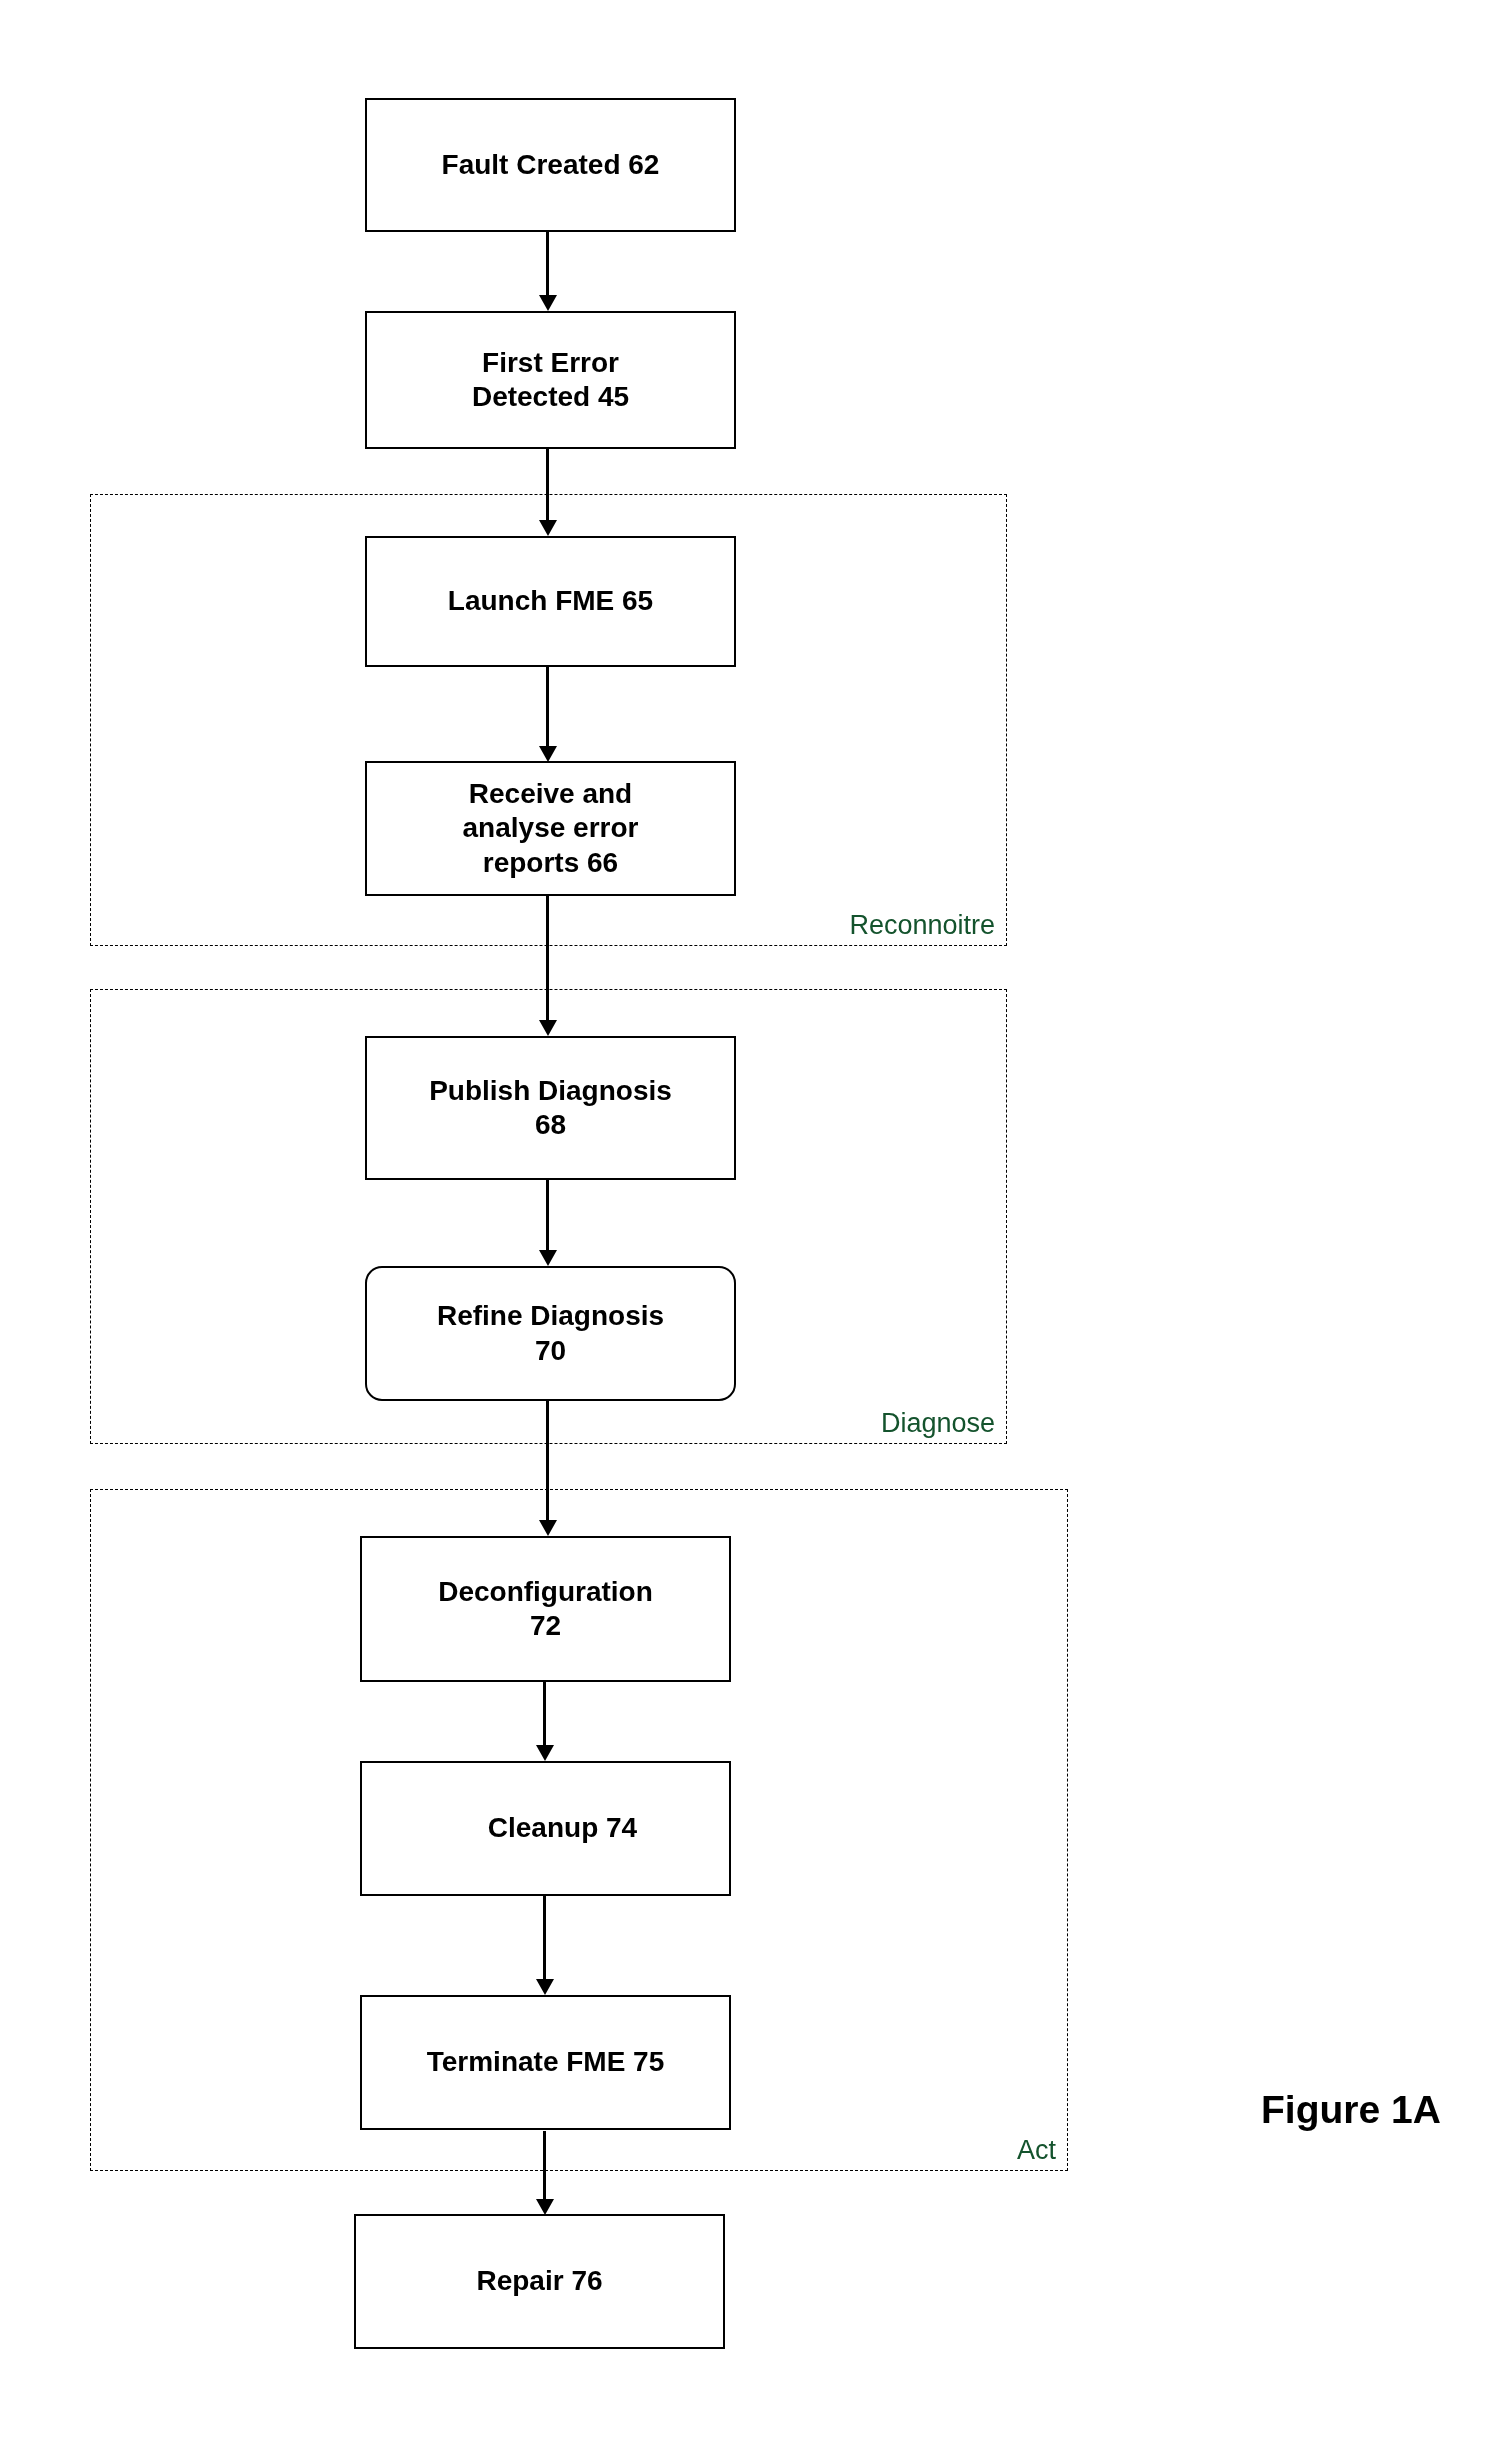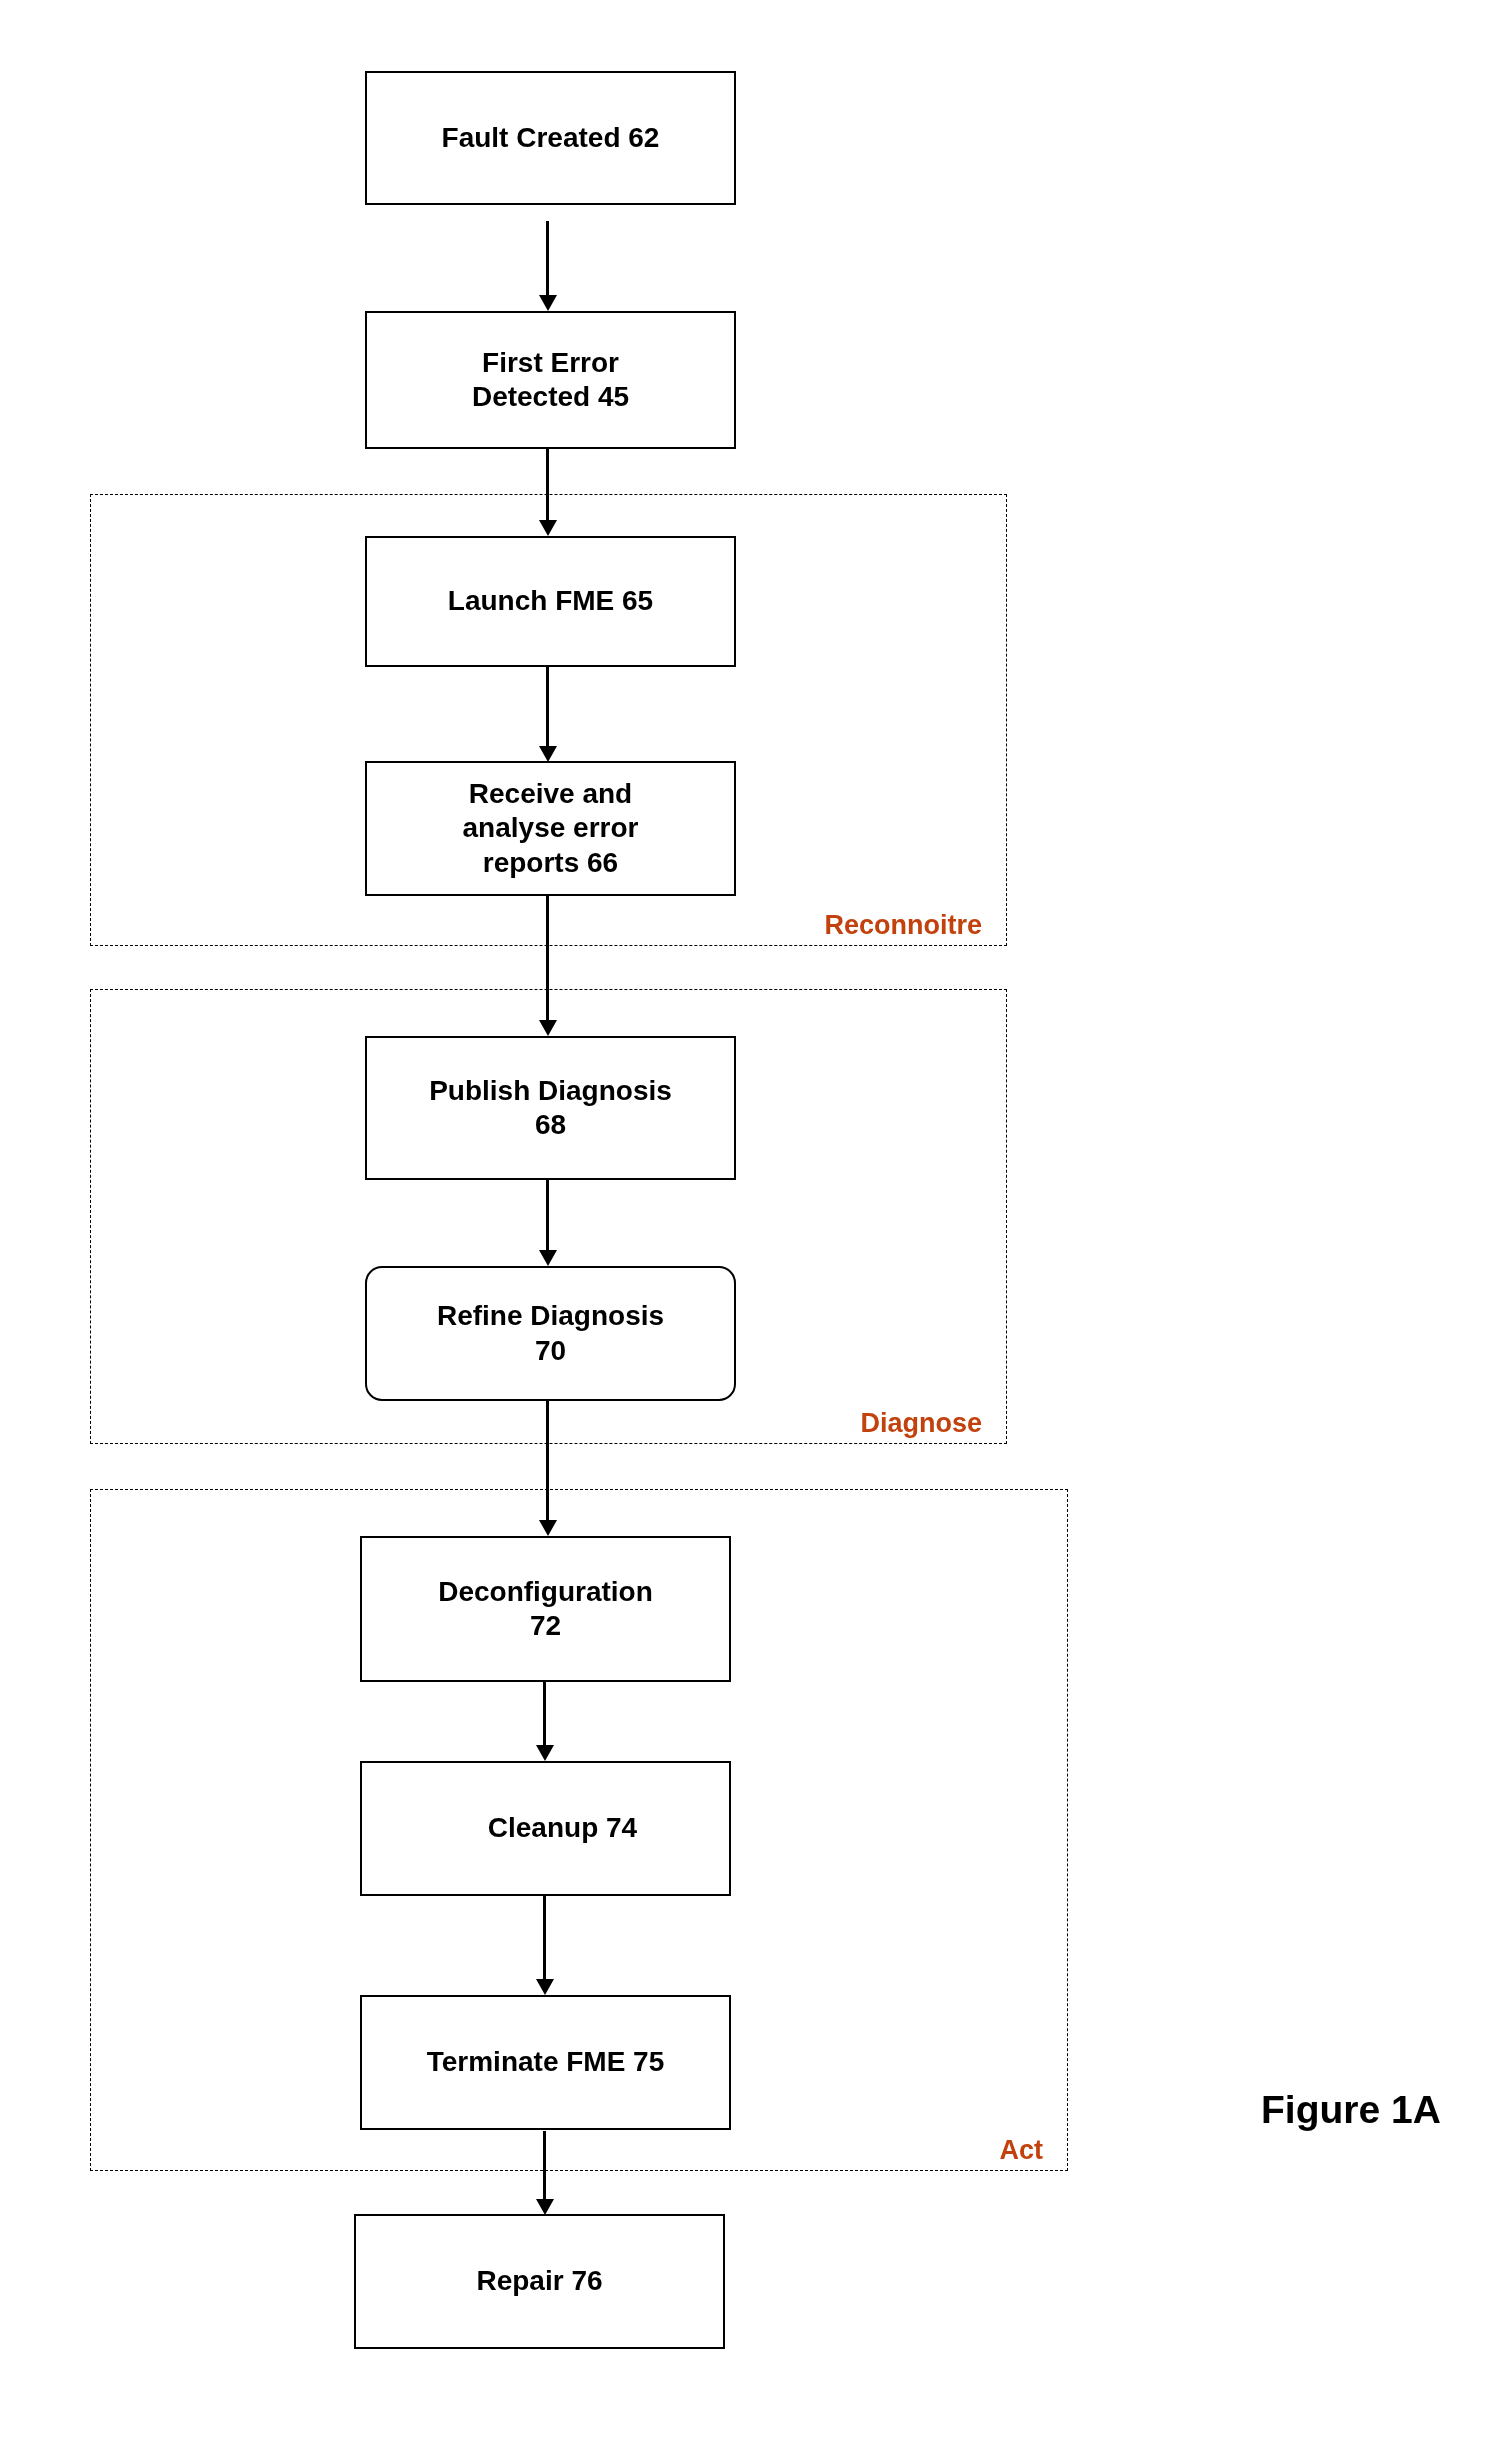--- a/index.html
+++ b/index.html
@@ -18,25 +18,25 @@
 
   
   .group {
     position: absolute;
     border: 1.8px dashed #000000;
     box-sizing: border-box;
     background: transparent;
   }
   .group-label {
     position: absolute;
-    right: 24px;
+    right: 11px;
     bottom: 5.4px;
     font-size: 27px;
-    font-weight: bold;
-    color: #c2410c;
+    font-weight: normal;
+    color: #14532d;
     line-height: 1.05;
     white-space: nowrap;
   }
 
   
   .node {
     position: absolute;
     border: 2.7px solid #000000;
     box-sizing: border-box;
     background: #ffffff;
@@ -139,21 +139,21 @@
         <div class="shaft" style="height: 84px;"></div>
         <div class="head"></div>
       </div>
       <div class="arrow" style="left: 531px; top: 2131px; width: 27px; height: 84px;">
         <div class="shaft" style="height: 68px;"></div>
         <div class="head"></div>
       </div>
     </div>
 
   <div id="nodes-layer">
-      <div class="node" style="left: 365px; top: 71px; width: 371px; height: 134px;">
+      <div class="node" style="left: 365px; top: 98px; width: 371px; height: 134px;">
         <div class="node-label">Fault Created 62</div>
       </div>
       <div class="node" style="left: 365px; top: 311px; width: 371px; height: 138px;">
         <div class="node-label">First Error
 Detected 45</div>
       </div>
       <div class="node" style="left: 365px; top: 536px; width: 371px; height: 131px;">
         <div class="node-label">Launch FME 65</div>
       </div>
       <div class="node" style="left: 365px; top: 761px; width: 371px; height: 135px;">

